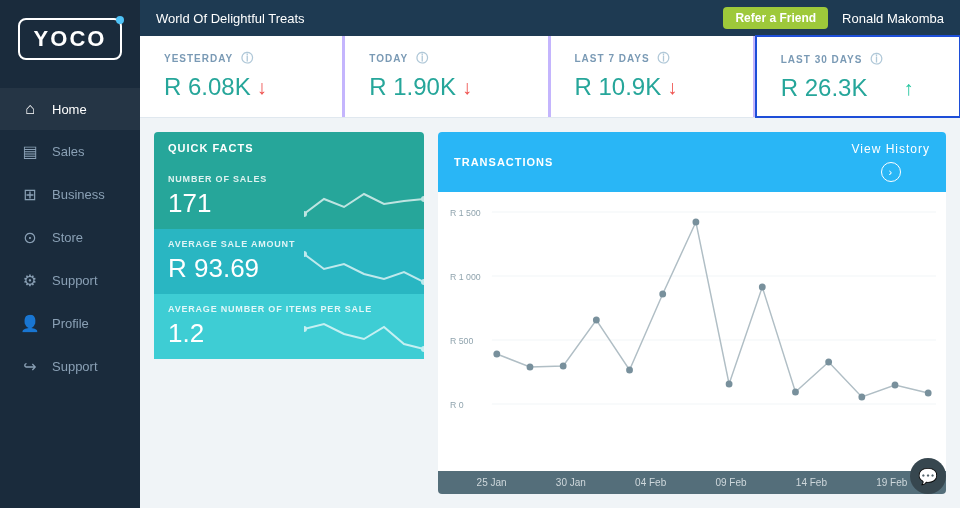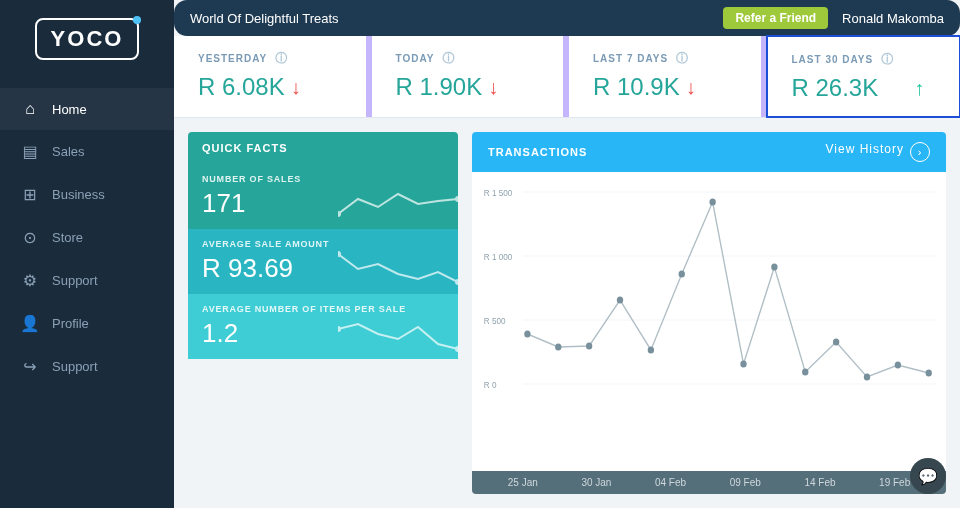--- a/index.html
+++ b/index.html
@@ -1,20 +1,20 @@
 <!DOCTYPE html>
 <html><head>
   <meta charset="utf-8">
   <style>
     * { box-sizing: border-box; margin: 0; padding: 0; }
     body { font-family: 'Arial', sans-serif; background: #f0f4f7; display: flex; height: 508px; width: 960px; overflow: hidden; }
 
     
     .sidebar {
-      width: 174px;
+      width: 140px;
       background: #1a2b3c;
       display: flex;
       flex-direction: column;
       flex-shrink: 0;
       height: 508px;
     }
     .sidebar-logo {
       display: flex;
       align-items: center;
       justify-content: center;
@@ -67,21 +67,20 @@
 
     
     .top-header {
       background: #1e3a52;
       height: 36px;
       display: flex;
       align-items: center;
       justify-content: space-between;
       padding: 0 16px;
       flex-shrink: 0;
-      border-radius: 13px;
     }
     .top-header-title {
       color: #ffffff;
       font-size: 13px;
     }
     .top-header-right {
       display: flex;
       align-items: center;
       gap: 14px;
     }
@@ -103,21 +102,21 @@
     
     .stats-row {
       background: #ffffff;
       display: flex;
       flex-shrink: 0;
       border-bottom: 1px solid #e0e8ef;
     }
     .stat-card {
       flex: 1;
       padding: 14px 20px 14px 24px;
-      border-right: 6px solid #c4b5fd;
+      border-right: 3px solid #c4b5fd;
       position: relative;
     }
     .stat-card.active-card {
       border: 2px solid #1d4ed8;
       margin: -1px;
     }
     .stat-label {
       font-size: 10px;
       color: #7a9ab5;
       letter-spacing: 1px;
@@ -214,24 +213,26 @@
       align-items: center;
       justify-content: space-between;
       padding: 10px 16px;
       font-size: 11px;
       font-weight: bold;
       letter-spacing: 1px;
       gap: 44px;
     }
     .view-history {
       display: flex;
+      align-items: center;
       gap: 6px;
       font-size: 12px;
       cursor: pointer;
       font-weight: normal;
+      flex-direction: column;
     }
     .view-history-circle {
       width: 20px; height: 20px;
       border-radius: 50%;
       border: 1.5px solid white;
       display: flex; align-items: center; justify-content: center;
       font-size: 11px;
     }
     .chart-area {
       flex: 1;

